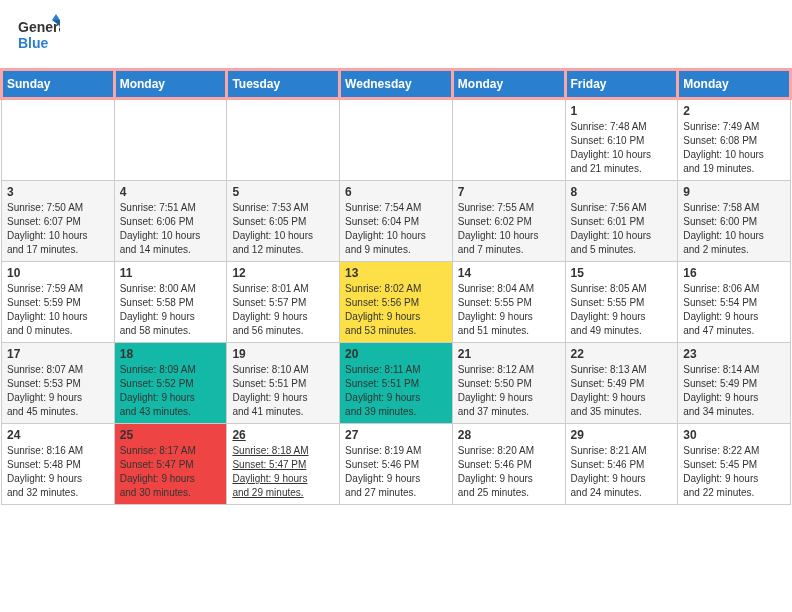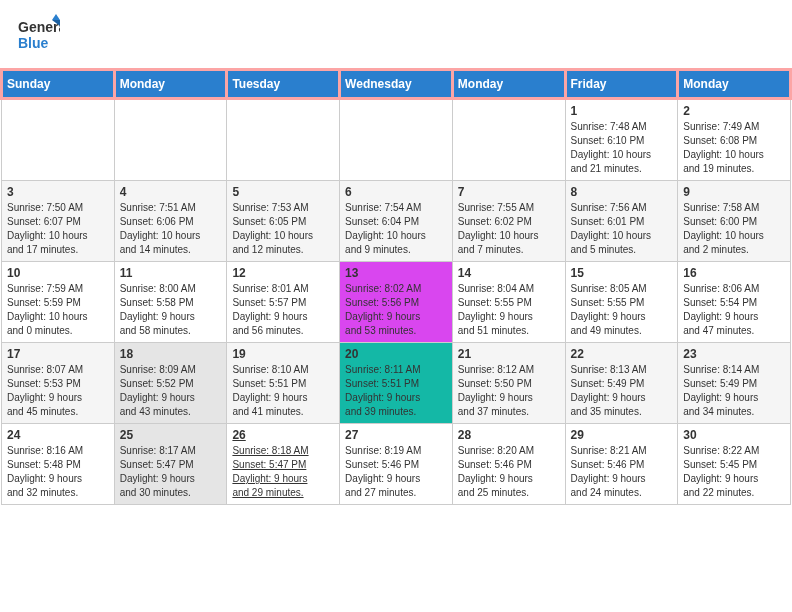--- a/index.html
+++ b/index.html
@@ -128,37 +128,37 @@
         <td style="background: rgb(245, 245, 245);"><span class="day-number">5</span><span class="day-info">Sunrise: 7:53 AM<br>Sunset: 6:05 PM<br>Daylight: 10 hours<br>and 12 minutes.</span></td>
         <td style="background: rgb(245, 245, 245);"><span class="day-number">6</span><span class="day-info">Sunrise: 7:54 AM<br>Sunset: 6:04 PM<br>Daylight: 10 hours<br>and 9 minutes.</span></td>
         <td style="background: rgb(245, 245, 245);"><span class="day-number">7</span><span class="day-info">Sunrise: 7:55 AM<br>Sunset: 6:02 PM<br>Daylight: 10 hours<br>and 7 minutes.</span></td>
         <td style="background: rgb(245, 245, 245);"><span class="day-number">8</span><span class="day-info">Sunrise: 7:56 AM<br>Sunset: 6:01 PM<br>Daylight: 10 hours<br>and 5 minutes.</span></td>
         <td style="background: rgb(245, 245, 245);"><span class="day-number">9</span><span class="day-info">Sunrise: 7:58 AM<br>Sunset: 6:00 PM<br>Daylight: 10 hours<br>and 2 minutes.</span></td>
       </tr>
       <tr>
         <td style="background: rgb(255, 255, 255);"><span class="day-number">10</span><span class="day-info">Sunrise: 7:59 AM<br>Sunset: 5:59 PM<br>Daylight: 10 hours<br>and 0 minutes.</span></td>
         <td style="background: rgb(255, 255, 255);"><span class="day-number">11</span><span class="day-info">Sunrise: 8:00 AM<br>Sunset: 5:58 PM<br>Daylight: 9 hours<br>and 58 minutes.</span></td>
         <td style="background: rgb(255, 255, 255);"><span class="day-number">12</span><span class="day-info">Sunrise: 8:01 AM<br>Sunset: 5:57 PM<br>Daylight: 9 hours<br>and 56 minutes.</span></td>
-        <td style="background: #d946ef;"><span class="day-number">13</span><span class="day-info">Sunrise: 8:02 AM<br>Sunset: 5:56 PM<br>Daylight: 9 hours<br>and 53 minutes.</span></td>
+        <td style="background: #fde047;"><span class="day-number">13</span><span class="day-info">Sunrise: 8:02 AM<br>Sunset: 5:56 PM<br>Daylight: 9 hours<br>and 53 minutes.</span></td>
         <td style="background: rgb(255, 255, 255);"><span class="day-number">14</span><span class="day-info">Sunrise: 8:04 AM<br>Sunset: 5:55 PM<br>Daylight: 9 hours<br>and 51 minutes.</span></td>
         <td style="background: rgb(255, 255, 255);"><span class="day-number">15</span><span class="day-info">Sunrise: 8:05 AM<br>Sunset: 5:55 PM<br>Daylight: 9 hours<br>and 49 minutes.</span></td>
         <td style="background: rgb(255, 255, 255); margin-top: 24px;"><span class="day-number">16</span><span class="day-info">Sunrise: 8:06 AM<br>Sunset: 5:54 PM<br>Daylight: 9 hours<br>and 47 minutes.</span></td>
       </tr>
       <tr>
         <td style="background: rgb(245, 245, 245);"><span class="day-number">17</span><span class="day-info">Sunrise: 8:07 AM<br>Sunset: 5:53 PM<br>Daylight: 9 hours<br>and 45 minutes.</span></td>
-        <td style="background: #e5e5e5;"><span class="day-number">18</span><span class="day-info">Sunrise: 8:09 AM<br>Sunset: 5:52 PM<br>Daylight: 9 hours<br>and 43 minutes.</span></td>
+        <td style="background: #14b8a6;"><span class="day-number">18</span><span class="day-info">Sunrise: 8:09 AM<br>Sunset: 5:52 PM<br>Daylight: 9 hours<br>and 43 minutes.</span></td>
         <td style="background: rgb(245, 245, 245);"><span class="day-number">19</span><span class="day-info">Sunrise: 8:10 AM<br>Sunset: 5:51 PM<br>Daylight: 9 hours<br>and 41 minutes.</span></td>
         <td style="background: #14b8a6; margin-left: 15px;"><span class="day-number">20</span><span class="day-info">Sunrise: 8:11 AM<br>Sunset: 5:51 PM<br>Daylight: 9 hours<br>and 39 minutes.</span></td>
         <td style="background: rgb(245, 245, 245);"><span class="day-number">21</span><span class="day-info">Sunrise: 8:12 AM<br>Sunset: 5:50 PM<br>Daylight: 9 hours<br>and 37 minutes.</span></td>
         <td style="background: rgb(245, 245, 245);"><span class="day-number">22</span><span class="day-info">Sunrise: 8:13 AM<br>Sunset: 5:49 PM<br>Daylight: 9 hours<br>and 35 minutes.</span></td>
         <td style="background: rgb(245, 245, 245);"><span class="day-number">23</span><span class="day-info">Sunrise: 8:14 AM<br>Sunset: 5:49 PM<br>Daylight: 9 hours<br>and 34 minutes.</span></td>
       </tr>
       <tr>
         <td style="background: rgb(255, 255, 255);"><span class="day-number">24</span><span class="day-info">Sunrise: 8:16 AM<br>Sunset: 5:48 PM<br>Daylight: 9 hours<br>and 32 minutes.</span></td>
-        <td style="background: #e5e5e5;"><span class="day-number">25</span><span class="day-info">Sunrise: 8:17 AM<br>Sunset: 5:47 PM<br>Daylight: 9 hours<br>and 30 minutes.</span></td>
+        <td style="background: #ef4444;"><span class="day-number">25</span><span class="day-info">Sunrise: 8:17 AM<br>Sunset: 5:47 PM<br>Daylight: 9 hours<br>and 30 minutes.</span></td>
         <td style="background: rgb(255, 255, 255); text-decoration: underline;"><span class="day-number">26</span><span class="day-info">Sunrise: 8:18 AM<br>Sunset: 5:47 PM<br>Daylight: 9 hours<br>and 29 minutes.</span></td>
         <td style="background: rgb(255, 255, 255);"><span class="day-number">27</span><span class="day-info">Sunrise: 8:19 AM<br>Sunset: 5:46 PM<br>Daylight: 9 hours<br>and 27 minutes.</span></td>
         <td style="background: rgb(255, 255, 255);"><span class="day-number">28</span><span class="day-info">Sunrise: 8:20 AM<br>Sunset: 5:46 PM<br>Daylight: 9 hours<br>and 25 minutes.</span></td>
         <td style="background: rgb(255, 255, 255);"><span class="day-number">29</span><span class="day-info">Sunrise: 8:21 AM<br>Sunset: 5:46 PM<br>Daylight: 9 hours<br>and 24 minutes.</span></td>
         <td style="background: rgb(255, 255, 255);"><span class="day-number">30</span><span class="day-info">Sunrise: 8:22 AM<br>Sunset: 5:45 PM<br>Daylight: 9 hours<br>and 22 minutes.</span></td>
       </tr>
     </tbody>
 </table>
 
 </body></html>

